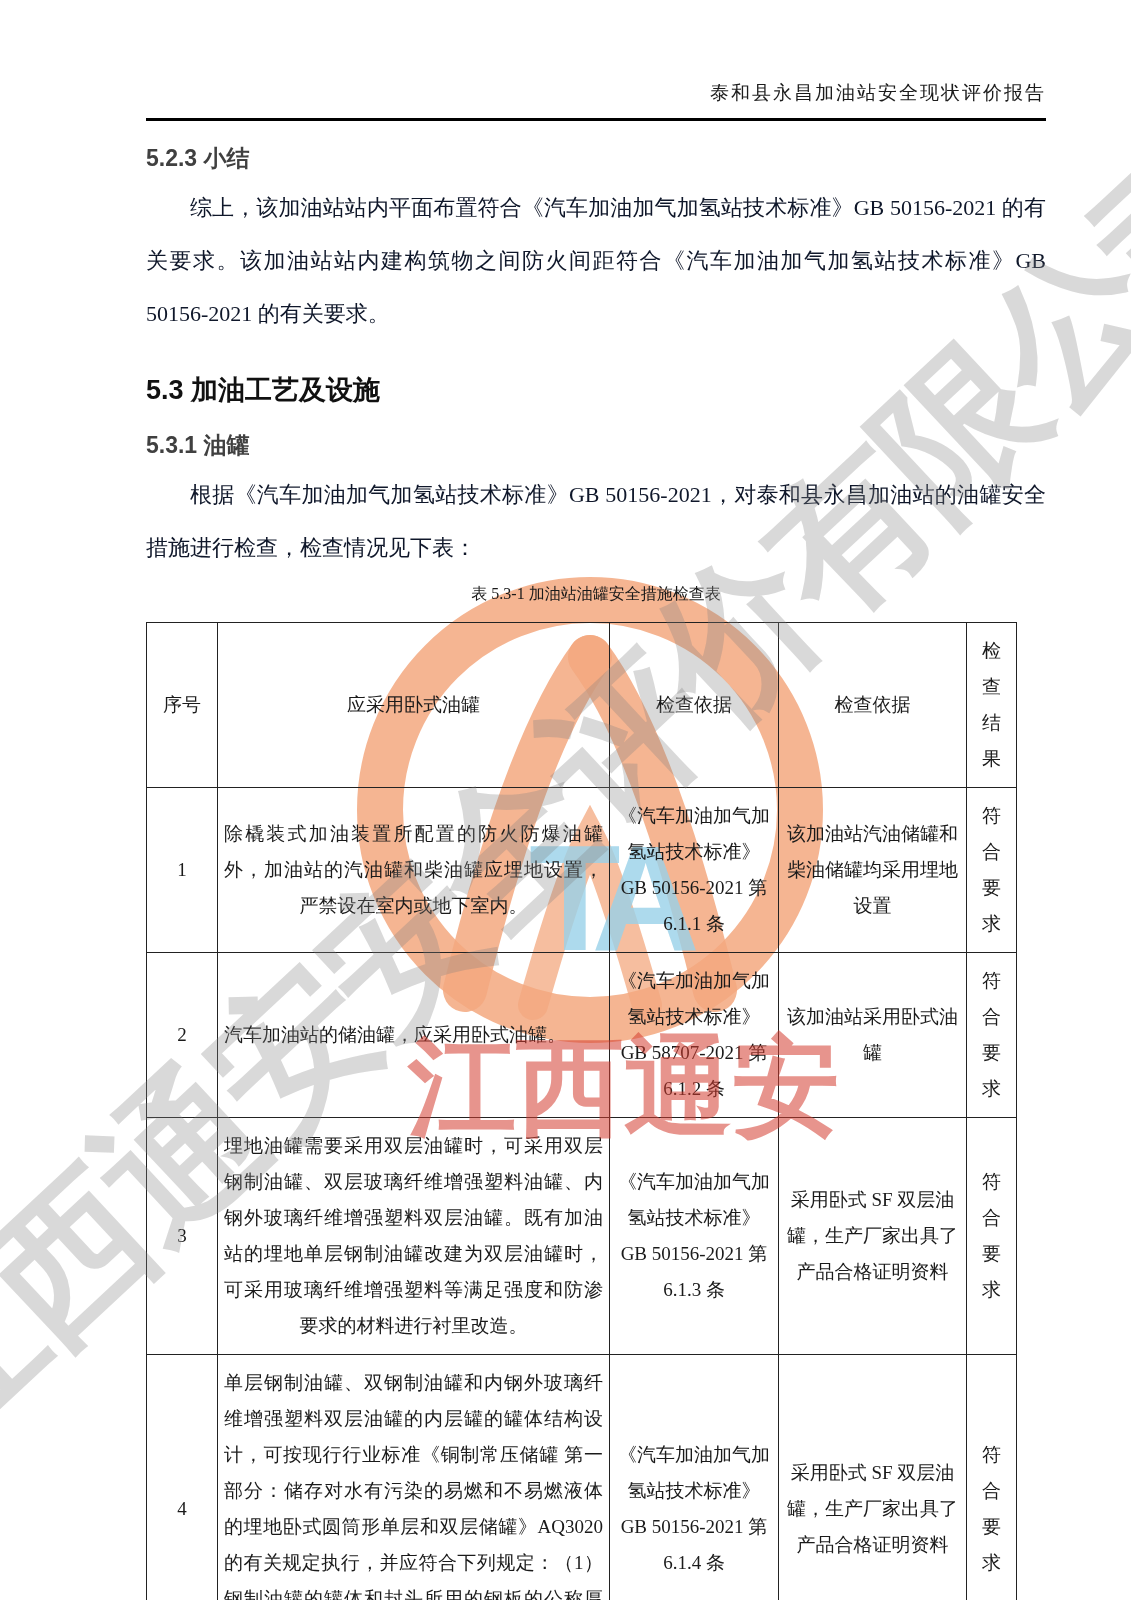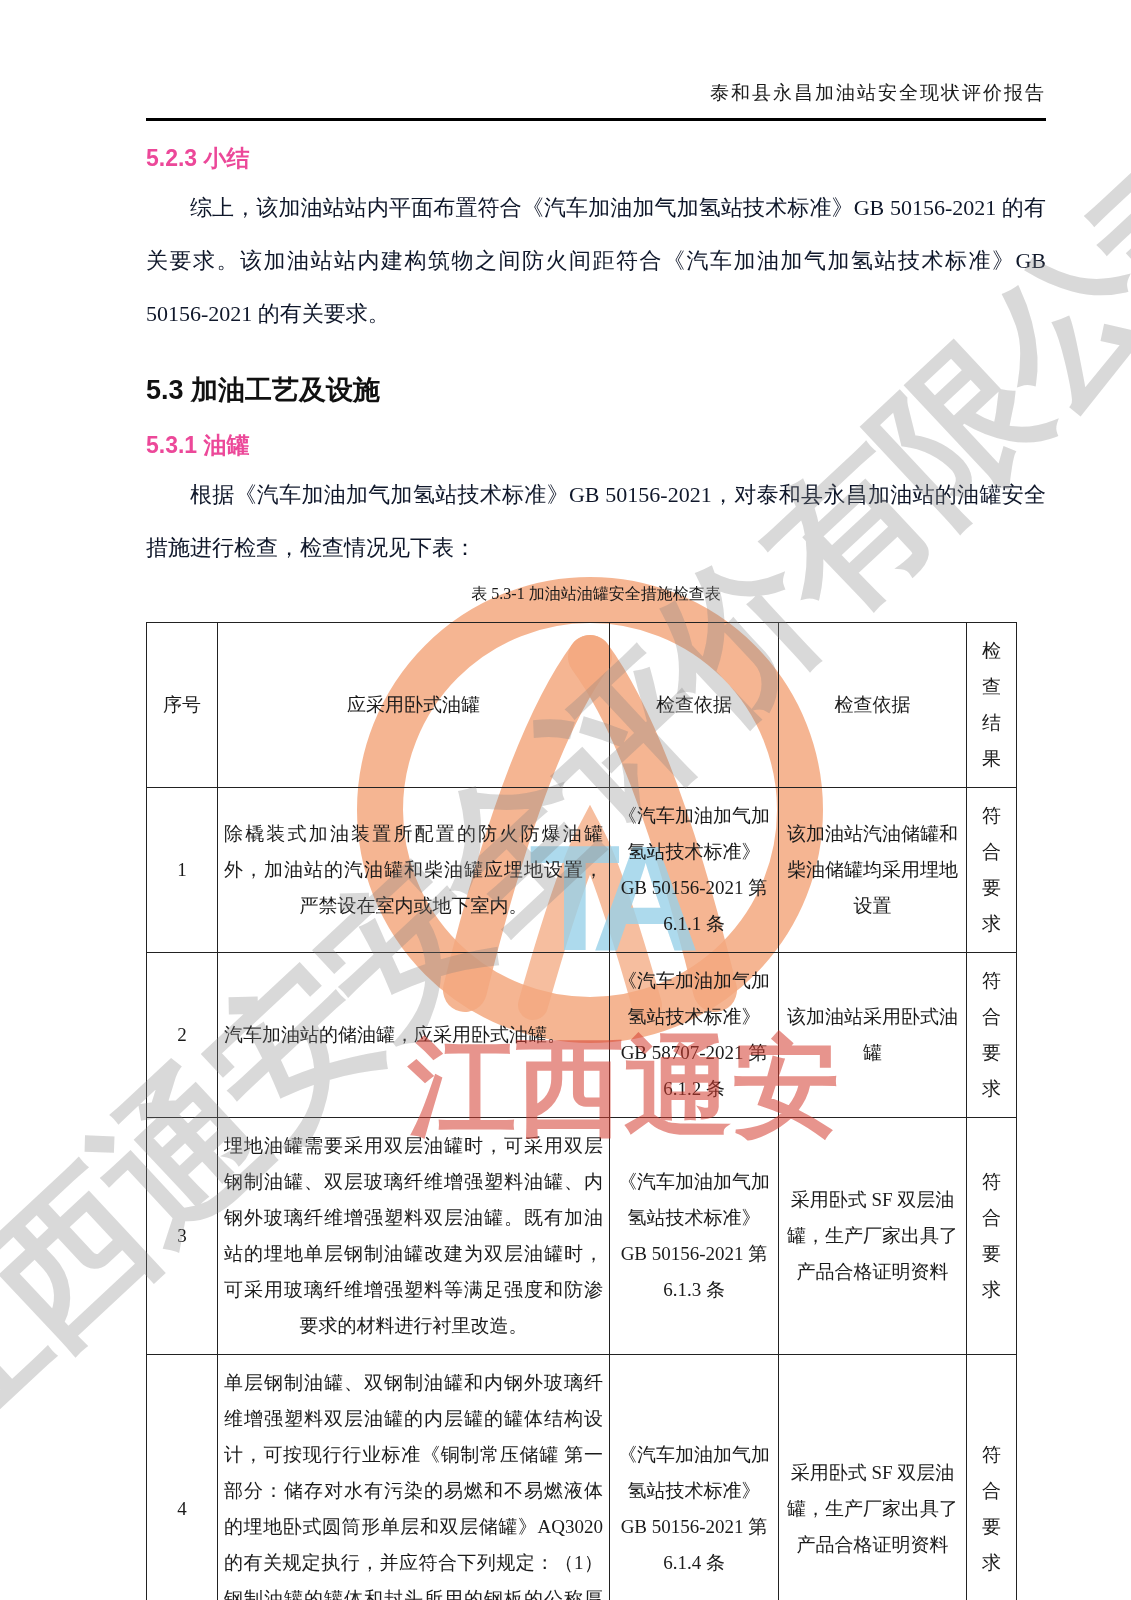--- a/index.html
+++ b/index.html
@@ -16,21 +16,21 @@
 
   
   .doc-title{
     text-align:right;font-size:19px;line-height:30px;letter-spacing:2px;color:#1c1c1c;
   }
   .rule{height:3px;background:#000;margin-top:10px;}
 
   
   .h-small{
     font-family:"Liberation Sans","DejaVu Sans",sans-serif;
-    font-weight:700;font-size:23px;line-height:30px;margin-top:22px;color:#ec4899;
+    font-weight:700;font-size:23px;line-height:30px;margin-top:22px;color:#404040;
   }
   .h-big{
     font-family:"Liberation Sans","DejaVu Sans",sans-serif;
     font-weight:700;font-size:27px;line-height:36px;margin-top:32px;color:#111;
   }
   .para{
     font-size:22px;line-height:53px;margin-top:8px;
     text-align:justify;text-indent:2em;color:#0f172a;
   }
   .tbl-caption{

